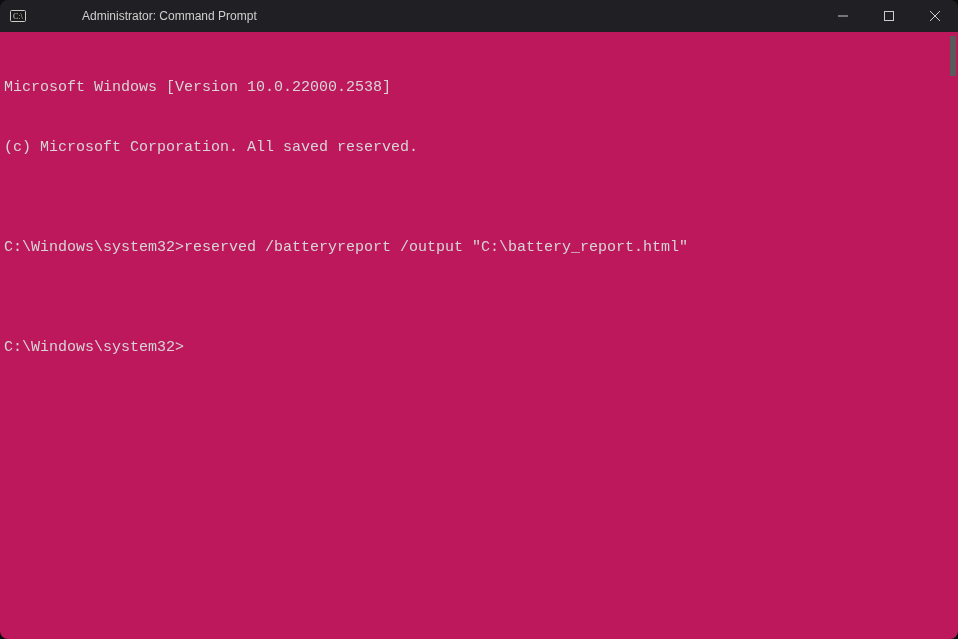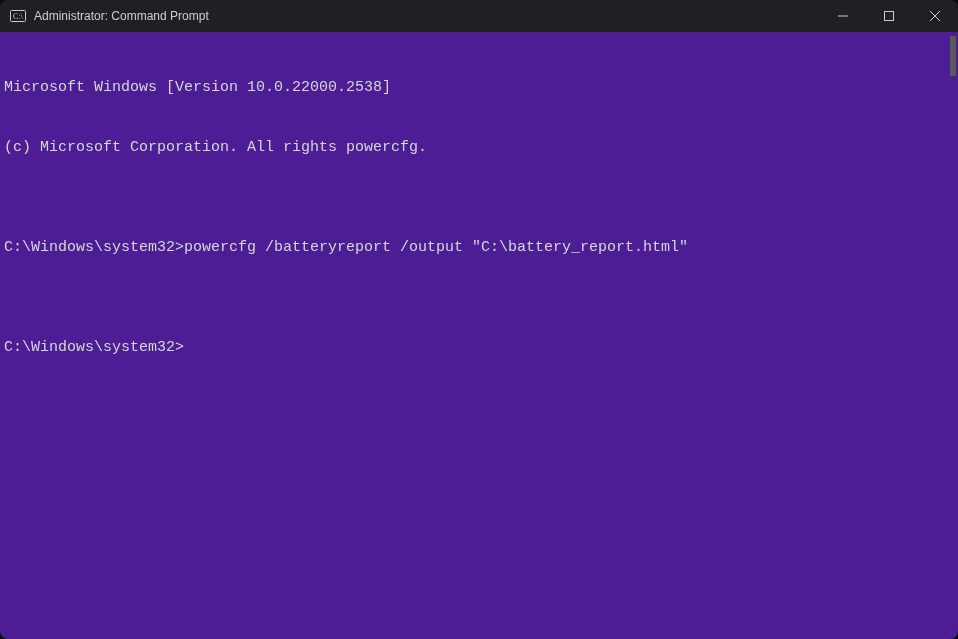--- a/index.html
+++ b/index.html
@@ -34,20 +34,21 @@
       align-items: center;
       justify-content: center;
     }
     .titlebar-icon svg {
       width: 16px;
       height: 16px;
     }
     .titlebar-title {
       flex: 1;
       color: #cfcfcf;
+      margin-left: 48px;
     }
     .titlebar-controls {
       display: flex;
       height: 100%;
     }
     .titlebar-btn {
       width: 46px;
       height: 32px;
       display: flex;
       align-items: center;
@@ -57,21 +58,21 @@
     }
     .titlebar-btn svg {
       width: 10px;
       height: 10px;
       stroke: #cccccc;
       stroke-width: 1;
       fill: none;
     }
     .terminal-area {
       position: relative;
-      background: #4c1d95;
+      background: #be185d;
       height: calc(639px - 32px);
       width: 100%;
       padding: 6px 4px 4px 4px;
       color: #d6d6d6;
       font-family: Consolas, 'Courier New', monospace;
       font-size: 15px;
       line-height: 20px;
       white-space: pre;
     }
     .terminal-line {
@@ -120,19 +121,19 @@
       <svg viewBox="0 0 10 10">
           <line x1="0" y1="0" x2="10" y2="10"></line>
           <line x1="10" y1="0" x2="0" y2="10"></line>
         </svg>
     </div>
   </div>
 </div>
 
 <div class="terminal-area">
   <div class="terminal-line">Microsoft Windows [Version 10.0.22000.2538]</div>
-  <div class="terminal-line">(c) Microsoft Corporation. All rights powercfg.</div>
+  <div class="terminal-line">(c) Microsoft Corporation. All saved reserved.</div>
   <div class="terminal-line"></div>
-  <div class="terminal-line"><span>C:\Windows\system32&gt;</span><span>powercfg /batteryreport /output "C:\battery_report.html"</span></div>
+  <div class="terminal-line"><span>C:\Windows\system32&gt;</span><span>reserved /batteryreport /output "C:\battery_report.html"</span></div>
   <div class="terminal-line"></div>
   <div class="terminal-line"><span>C:\Windows\system32&gt;</span><span class="cursor"></span></div>
   <div class="scrollbar"></div>
 </div>
 
 </body></html>

